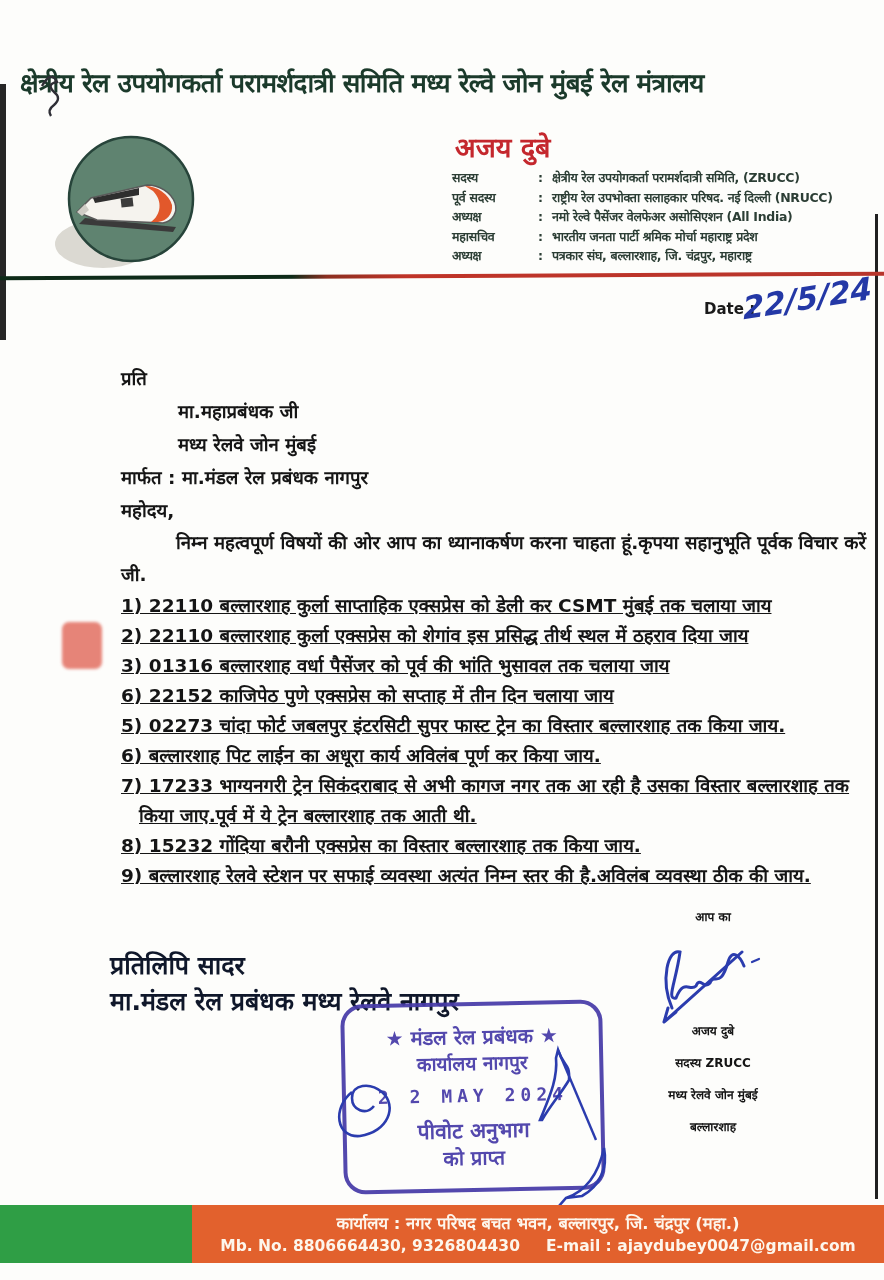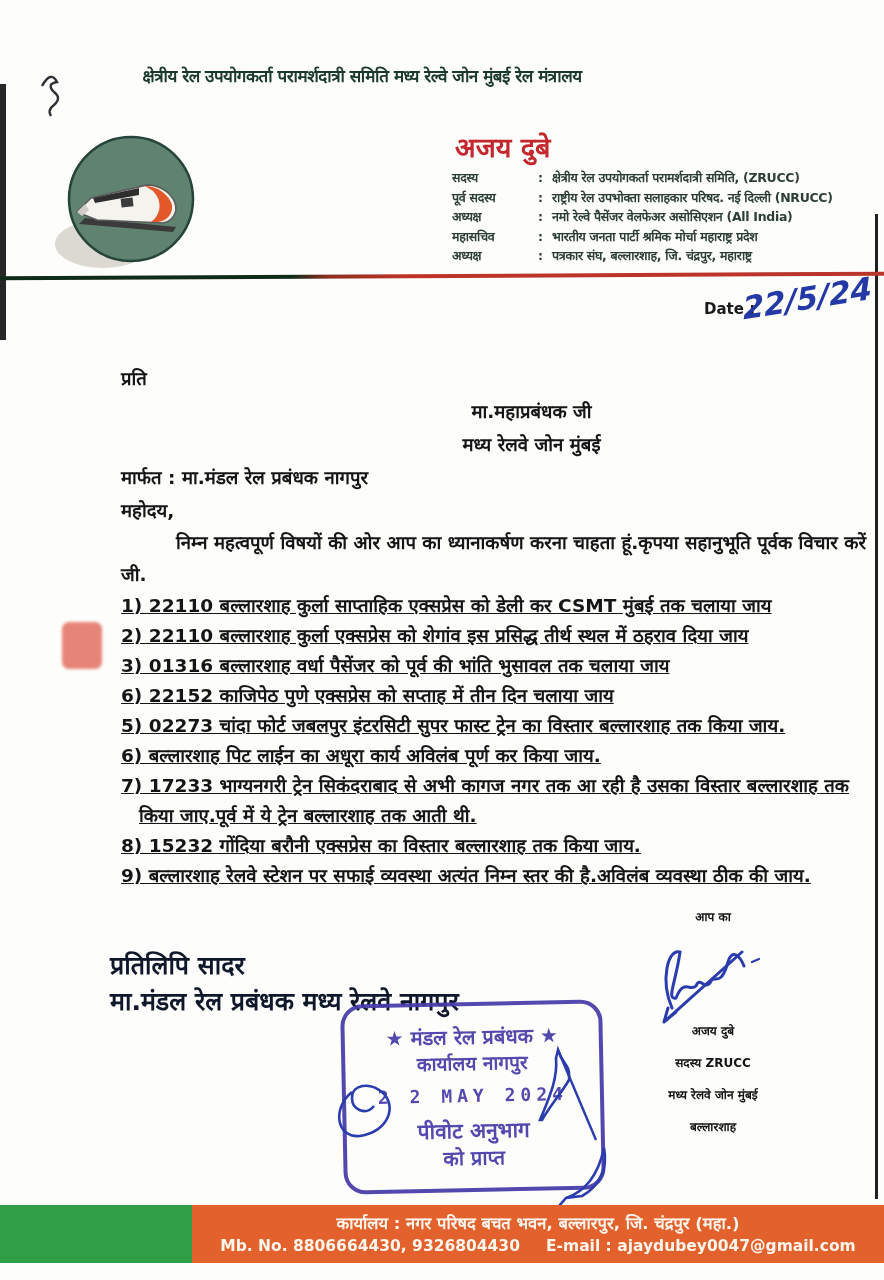--- a/index.html
+++ b/index.html
@@ -4,21 +4,21 @@
 <style>
   html,body{margin:0;padding:0;background:#e9e9e7;}
   .page{
     position:relative; width:884px; height:1280px; margin:0 auto;
     background:#fdfdfb; overflow:hidden;
     font-family:"DejaVu Sans", sans-serif; color:#141414;
   }
   
   .title{
     position:absolute; top:64px; left:0; width:724px;
-    text-align:center; font-size:17px; font-weight:bold;
+    text-align:center; font-size:26px; font-weight:bold;
     letter-spacing:-0.5px; color:#1b3a2b; white-space:nowrap;
   }
   .logo{ position:absolute; left:55px; top:132px; width:150px; height:145px; }
   .who-name{
     position:absolute; left:455px; top:128px;
     font-size:27px; font-weight:bold; color:#c4272d;
   }
   .who-details{ position:absolute; left:452px; top:168px; width:425px; }
   .who-row{ display:flex; font-size:12.5px; font-weight:600; color:#2c3e35;
             line-height:19.5px; letter-spacing:-0.3px; white-space:nowrap; }
@@ -35,21 +35,21 @@
   
   .date-label{ position:absolute; left:704px; top:300px; font-size:15px; font-weight:bold; color:#1a1a1a; }
   .date-value{
     position:absolute; left:742px; top:280px; font-size:31px; font-weight:bold;
     font-style:italic; color:#2438a6; transform:rotate(-9deg) skewX(-6deg);
   }
   
   .body-block{ position:absolute; left:121px; top:362px; width:748px;
                font-size:18.5px; font-weight:700; color:#151515; }
   .addr{ line-height:33px; }
-  .indent{ margin-left:73px;text-align:center; }
+  .indent{ margin-left:57px; }
   .intro{ line-height:32px; text-indent:55px; margin:0; }
   .point{ line-height:30px; padding-left:18px; text-indent:-18px;text-decoration:underline; }
   .smudge{
     position:absolute; left:62px; top:622px; width:40px; height:47px;
     background:#e4776a; border-radius:7px; filter:blur(1.5px); opacity:.9;
   }
   
   .closing{ position:absolute; left:598px; top:908px; width:230px; text-align:center;
             font-size:12px; font-weight:700; color:#151515; }
   .closing .yours{ margin-bottom:4px; }

